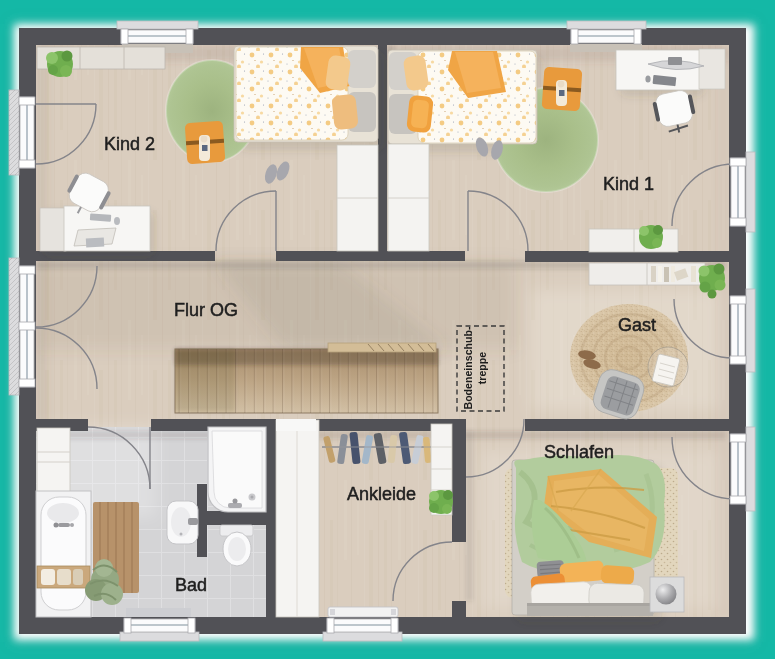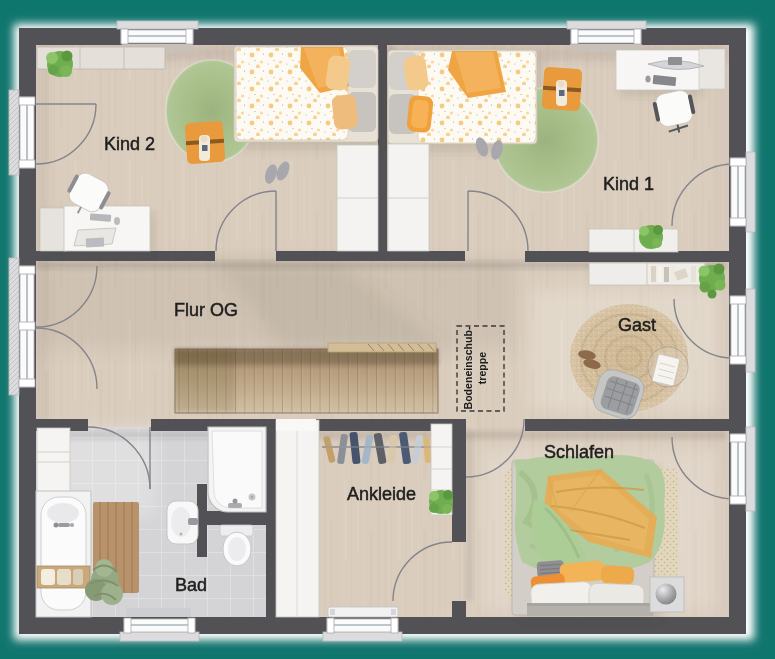--- a/index.html
+++ b/index.html
@@ -1,16 +1,16 @@
 <!DOCTYPE html>
 <html><head>
 <meta charset="utf-8">
 <style>
   html,body{margin:0;padding:0;background:#ffffff;}
-  #stage{position:relative;width:775px;height:659px;overflow:hidden;background:#0f766e;
+  #stage{position:relative;width:775px;height:659px;overflow:hidden;background:#14b8a6;
          font-family:"Liberation Sans", sans-serif;}
   svg{position:absolute;left:0;top:0;}
   .lbl{font-family:"Liberation Sans", sans-serif;font-weight:normal;fill:#1e1e1e;font-size:18px;paint-order:stroke;stroke:#1e1e1e;stroke-width:0.5px;}
 </style>
 </head>
 <body>
 <div id="stage">
 <svg width="775" height="659" viewBox="0 0 775 659">
 <defs>
   <linearGradient id="gStair" x1="0" y1="0" x2="0" y2="1">

